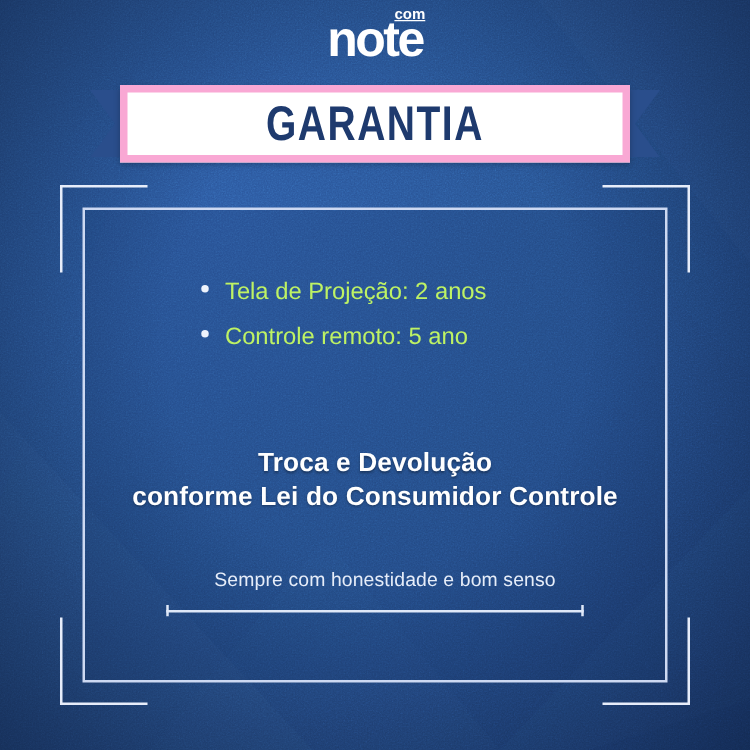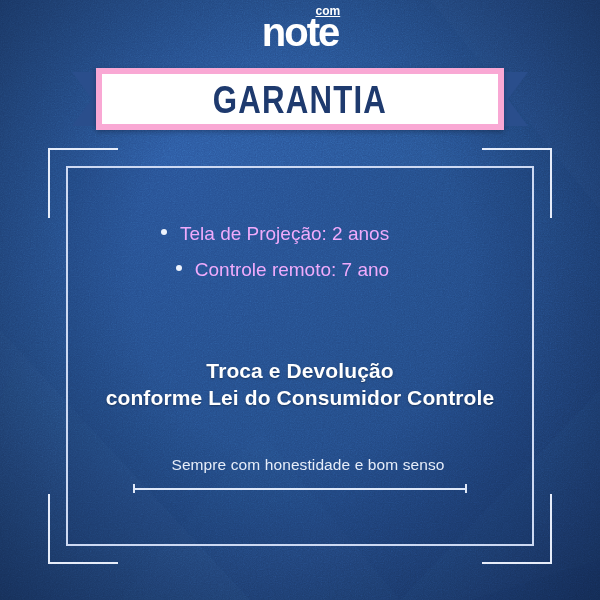--- a/index.html
+++ b/index.html
@@ -163,26 +163,25 @@
     position: absolute;
     left: 95px;
     top: 58px;
     margin: 0;
     padding: 0;
     list-style: none;
   }
   .bullets li {
     display: flex;
     align-items: baseline;
-    color: #f0abfc;
+    color: #bef264;
     font-size: 19px;
     line-height: 1;
     margin-bottom: 17px;
     white-space: nowrap;
-    justify-content: flex-end;
   }
   .bullet-dot {
     width: 6px;
     height: 6px;
     border-radius: 50%;
     background: #eef3fc;
     margin-right: 13px;
     flex: 0 0 auto;
     position: relative;
     top: -5px;
@@ -291,21 +290,21 @@
 
   <div class="content">
 
     <ul class="bullets">
       <li>
         <span class="bullet-dot"></span>
         <span>Tela de Projeção: 2 anos</span>
       </li>
       <li>
         <span class="bullet-dot"></span>
-        <span>Controle remoto: 7 ano</span>
+        <span>Controle remoto: 5 ano</span>
       </li>
     </ul>
 
     <div class="highlight">
       <div>Troca e Devolução</div>
       <div>conforme Lei do Consumidor Controle</div>
     </div>
 
     <div class="tagline">Sempre com honestidade e bom senso</div>
 

